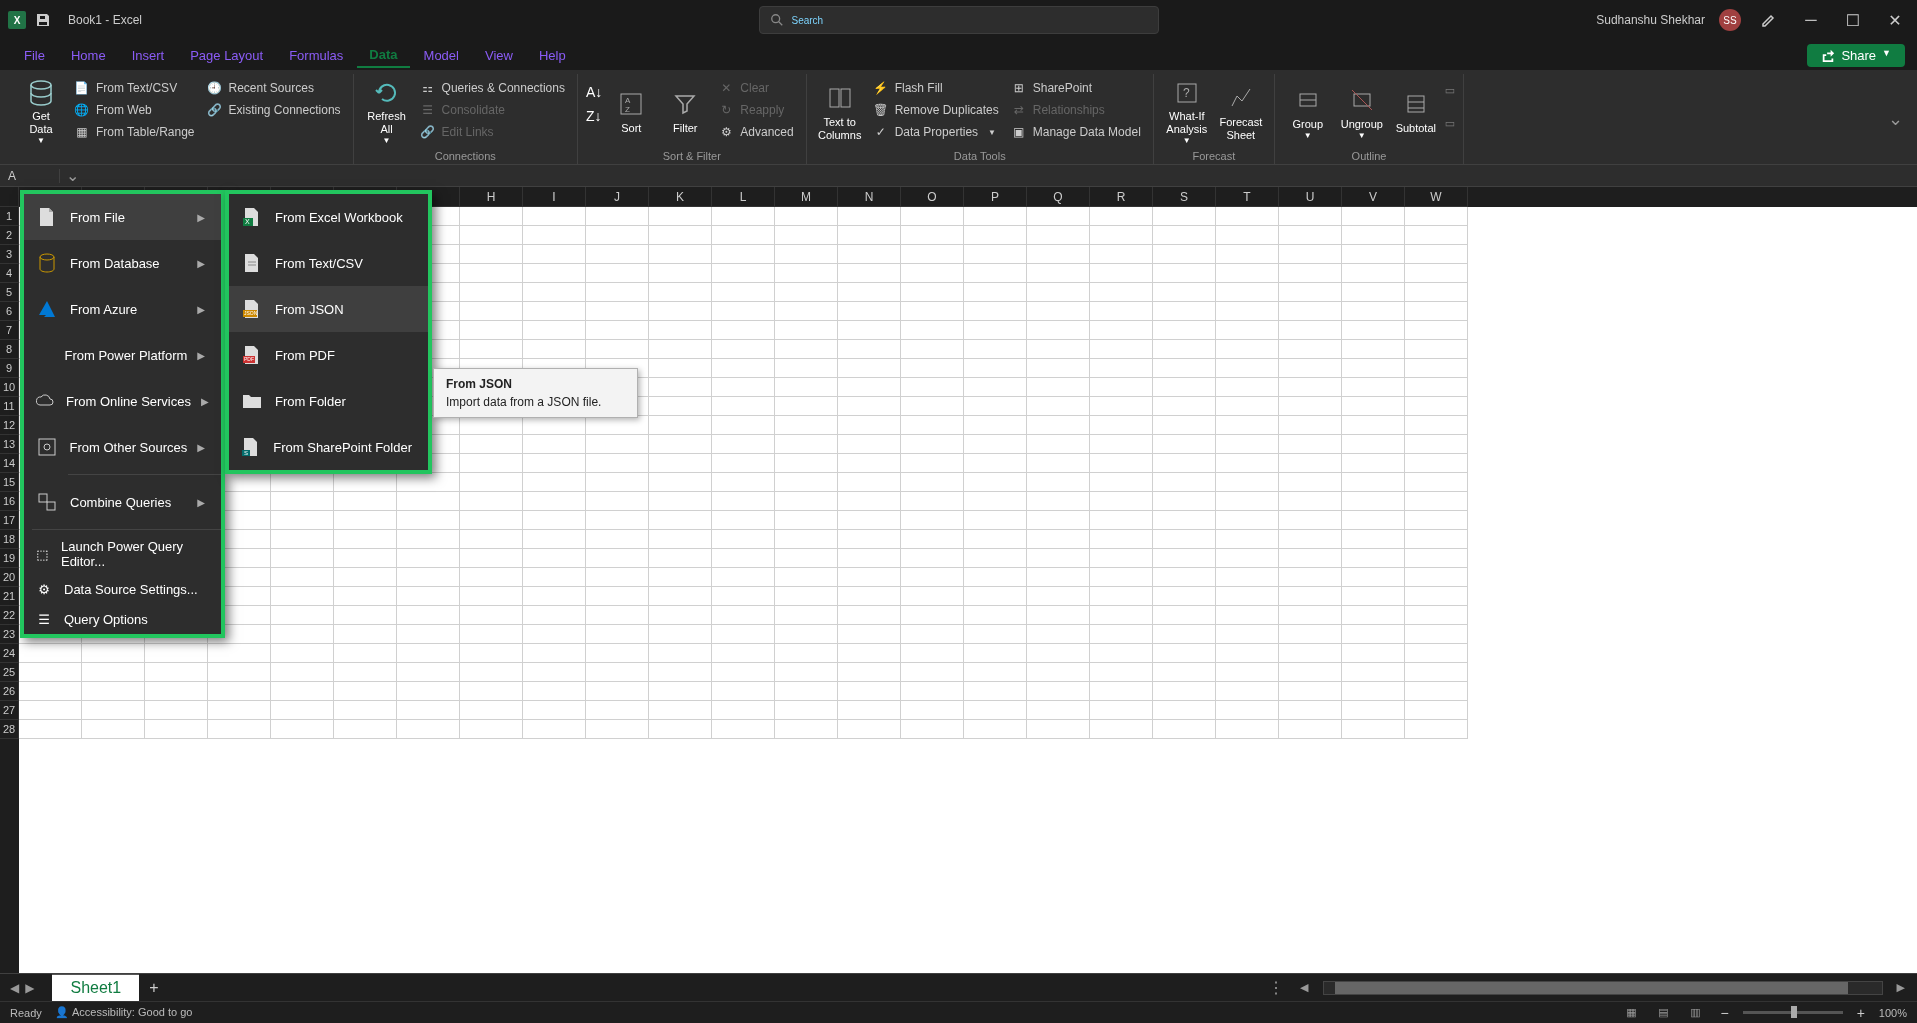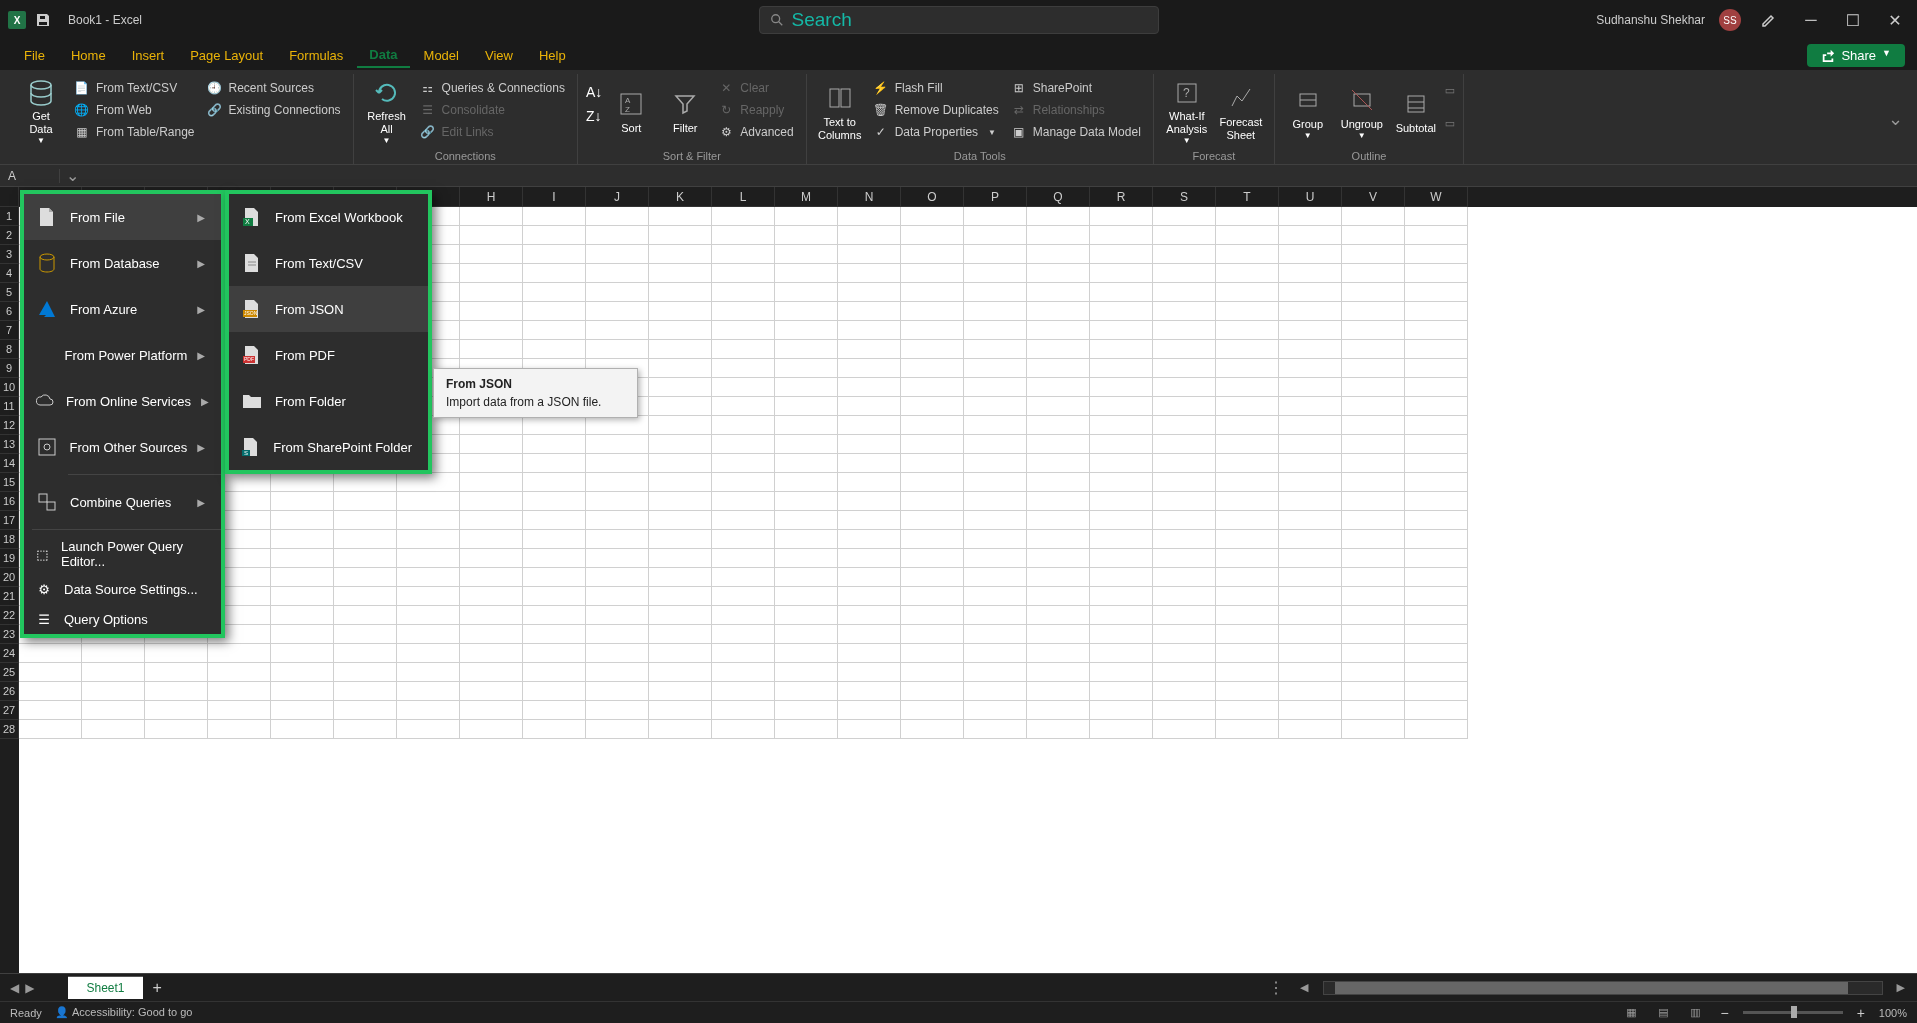--- a/index.html
+++ b/index.html
@@ -4,29 +4,29 @@
 <style>
 * { margin: 0; padding: 0; box-sizing: border-box; font-family: "Segoe UI", Arial, sans-serif; }
 body { background: #1e1e1e; color: #ffffff; width: 1917px; height: 1023px; overflow: hidden; position: relative; }
 
 
 .titlebar { height: 40px; background: #1a1a1a; display: flex; align-items: center; padding: 0 8px; }
 .titlebar .left { display: flex; align-items: center; gap: 8px; }
 .titlebar .excel-icon { width: 18px; height: 18px; background: #217346; border-radius: 2px; display: flex; align-items: center; justify-content: center; font-size: 10px; font-weight: bold; }
 .titlebar .save-icon { width: 18px; height: 18px; display: flex; align-items: center; justify-content: center; }
 .titlebar .title { font-size: 12px; color: #cccccc; margin-left: 8px; }
-.titlebar .search { margin-left: auto; margin-right: auto; width: 400px; height: 28px; background: #2d2d2d; border: 1px solid #3d3d3d; border-radius: 4px; display: flex; align-items: center; padding: 0 10px; gap: 8px; color: #14b8a6; font-size: 19px; position: absolute; left: 50%; transform: translateX(-50%); }
+.titlebar .search { margin-left: auto; margin-right: auto; width: 400px; height: 28px; background: #2d2d2d; border: 1px solid #3d3d3d; border-radius: 4px; display: flex; align-items: center; padding: 0 10px; gap: 8px; color: #7dd3fc; font-size: 10px; position: absolute; left: 50%; transform: translateX(-50%); }
 .titlebar .right { margin-left: auto; display: flex; align-items: center; gap: 14px; }
 .titlebar .user { font-size: 12px; color: #cccccc; }
 .titlebar .avatar { width: 22px; height: 22px; border-radius: 50%; background: #a04040; display: flex; align-items: center; justify-content: center; font-size: 10px; }
 .titlebar .winbtn { width: 28px; height: 28px; display: flex; align-items: center; justify-content: center; color: #ccc; cursor: pointer; }
 
 
 .menubar { height: 30px; background: #1a1a1a; display: flex; align-items: center; padding: 0 12px; gap: 2px; }
-.menubar .tab { padding: 4px 12px; font-size: 13px; color: #eab308; cursor: pointer; }
+.menubar .tab { padding: 4px 12px; font-size: 13px; color: #8b5cf6; cursor: pointer; }
 .menubar .tab.active { color: #107c41; border-bottom: 2px solid #107c41; font-weight: 600; }
 .menubar .share-btn { margin-left: auto; background: #107c41; padding: 4px 14px; border-radius: 4px; font-size: 13px; display: flex; align-items: flex-start; gap: 6px; cursor: pointer; }
 
 
 .ribbon { height: 95px; background: #2d2d2d; display: flex; padding: 4px 8px 0 8px; border-bottom: 1px solid #404040; }
 .ribbon-group { display: flex; flex-direction: column; border-right: 1px solid #404040; padding: 0 8px; }
 .ribbon-group:last-child { border-right: none; }
 .ribbon-group-content { flex: 1; display: flex; align-items: flex-start; gap: 4px; padding-top: 4px; }
 .ribbon-group-label { font-size: 11px; color: #999; text-align: center; padding: 2px 0; }
 .ribbon-big-btn { display: flex; flex-direction: column; align-items: center; justify-content: center; width: 50px; height: 68px; cursor: pointer; font-size: 11px; text-align: center; line-height: 1.2; }
@@ -64,21 +64,21 @@
 .ctx-item-small .ctx-icon-sm { width: 20px; height: 20px; display: flex; align-items: center; justify-content: center; }
 
 
 .tooltip { position: absolute; background: #f3f3f3; border: 1px solid #b0b0b0; padding: 8px 12px; color: #222; font-size: 12px; box-shadow: 2px 2px 6px rgba(0,0,0,0.3); z-index: 200; }
 .tooltip .tt-title { font-weight: bold; margin-bottom: 4px; }
 
 
 .sheet-tabs { height: 28px; background: #1e1e1e; display: flex; align-items: center; border-top: 1px solid #404040; }
 .sheet-nav { display: flex; gap: 6px; padding: 0 10px; }
 .sheet-nav-btn { color: #999; cursor: pointer; font-size: 12px; }
-.sheet-tab { padding: 4px 18px; font-size: 12px; background: #ffffff; color: #107c41; border-top: 1px solid #555; margin-left: 24px; cursor: pointer; }
+.sheet-tab { padding: 4px 18px; font-size: 16px; background: #ffffff; color: #107c41; border-top: 1px solid #555; margin-left: 8px; cursor: pointer; }
 .add-sheet { padding: 4px 10px; color: #ccc; cursor: pointer; font-size: 16px; }
 .sheet-scroll { margin-left: auto; display: flex; align-items: center; gap: 4px; padding-right: 8px; flex: 1; justify-content: flex-end; }
 .hscroll { height: 14px; flex: 1; max-width: 560px; background: #2a2a2a; border: 1px solid #444; position: relative; margin: 0 6px; }
 .hscroll-thumb { position: absolute; height: 100%; background: #666; left: 2%; width: 92%; }
 .scroll-arrow { color: #999; cursor: pointer; padding: 0 4px; font-size: 11px; }
 .more-btn { color: #999; padding: 0 8px; cursor: pointer; }
 
 
 .statusbar { height: 22px; background: #1e1e1e; color: #bbb; font-size: 11px; display: flex; align-items: center; padding: 0 10px; gap: 14px; border-top: 1px solid #333; }
 .statusbar .sb-right { margin-left: auto; display: flex; align-items: center; gap: 10px; }

